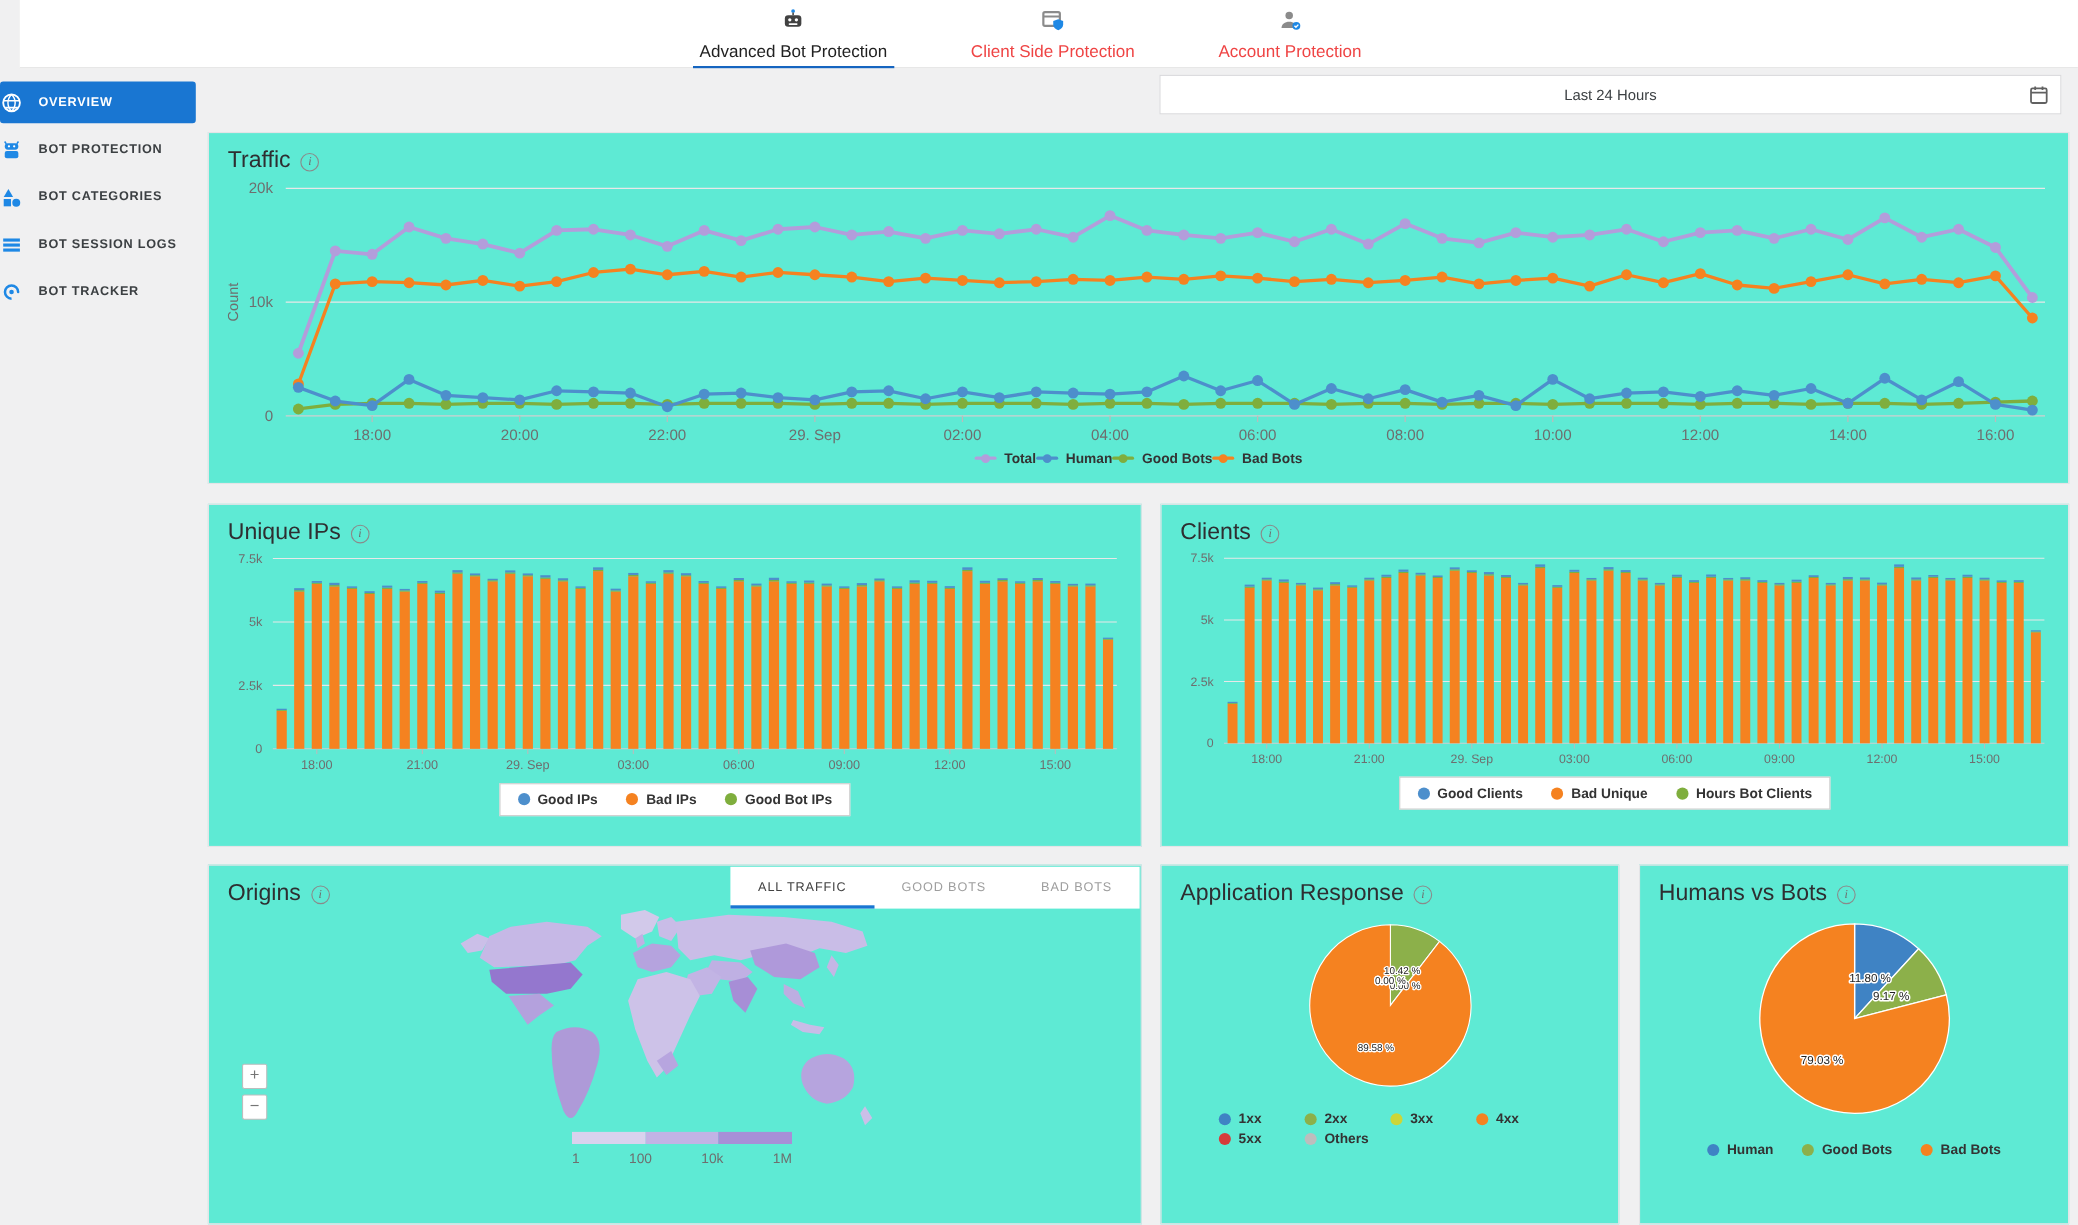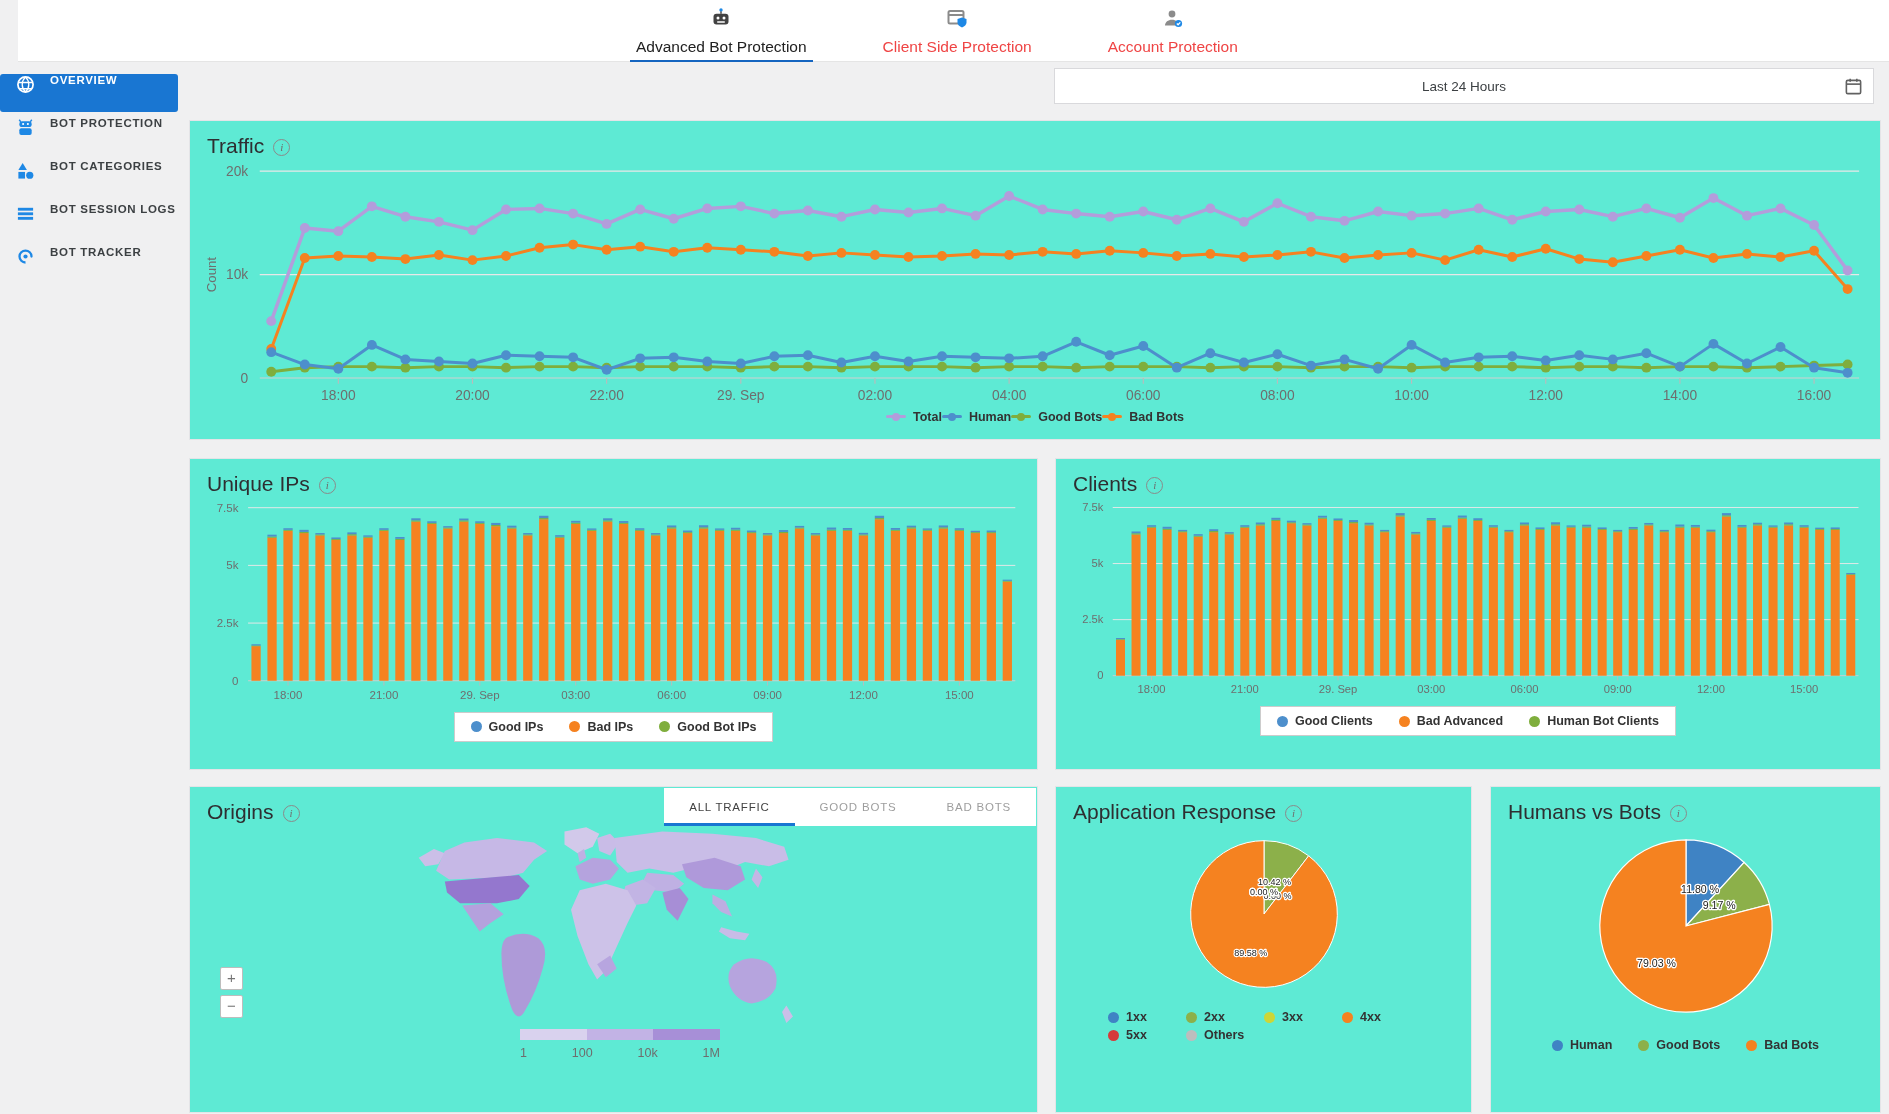--- a/index.html
+++ b/index.html
@@ -21,22 +21,22 @@
     height:62px; display:flex; flex-direction:column; align-items:center; justify-content:flex-start;
     padding:7px 6px 0 6px; cursor:pointer; border-bottom:2px solid transparent;
   }
   .tab .tab-label { margin-top:3px; font-size:15.5px; }
   .tab.active { border-bottom-color:#1565c0; }
   .tab.active .tab-label { color:#212121; }
   .tab.inactive .tab-label { color:#ef4444; }
   
   .sidebar { position:absolute; left:0; top:62px; width:187px; padding-top:12px; }
   .side-item {
-    display:flex; gap:15px; height:38px; margin:0 9px 5px 0;
-    padding-left:15px; font-size:11.5px; font-weight:bold; letter-spacing:.7px;
+    display:flex; align-items:center; gap:15px; height:38px; margin:0 9px 5px 0;
+    font-size:11.5px; font-weight:bold; letter-spacing:.7px;
     color:#3c4043; border-radius:3px; cursor:pointer; white-space:nowrap;
   }
   .side-item .sicon { width:20px; height:20px; flex:0 0 20px; display:flex; align-items:center; justify-content:center; }
   .side-item.active { background:#1976d2; color:#fff; }
   
   .datebar {
     position:absolute; left:1054px; top:68px; width:820px; height:36px;
     background:#fff; border:1px solid #d9d9dc; display:flex; align-items:center; justify-content:center;
     font-size:13.5px; color:#3c4043; cursor:pointer; z-index:2;
   }
@@ -832,25 +832,25 @@
         <rect x="834.86625" y="78.08" width="9.6425" height="1.2000000000000002" fill="#4d8fcc"></rect>
       </svg>
     </div>
   <div class="legend-boxwrap"><div class="legend-box">
         <div class="legend-item">
           <span class="mk-circle" style="background: rgb(77, 143, 204);"></span>
           <span>Good Clients</span>
         </div>
         <div class="legend-item">
           <span class="mk-circle" style="background: rgb(245, 130, 32);"></span>
-          <span>Bad Advanced</span>
+          <span>Bad Unique</span>
         </div>
         <div class="legend-item">
           <span class="mk-circle" style="background: rgb(127, 174, 61);"></span>
-          <span>Human Bot Clients</span>
+          <span>Hours Bot Clients</span>
         </div>
       </div></div>
 </div>
 
 <div class="panel" id="p-origins">
   <div class="phead">
     <span class="ptitle">Origins</span>
     <span class="info"></span>
   </div>
   <div class="otabs">

